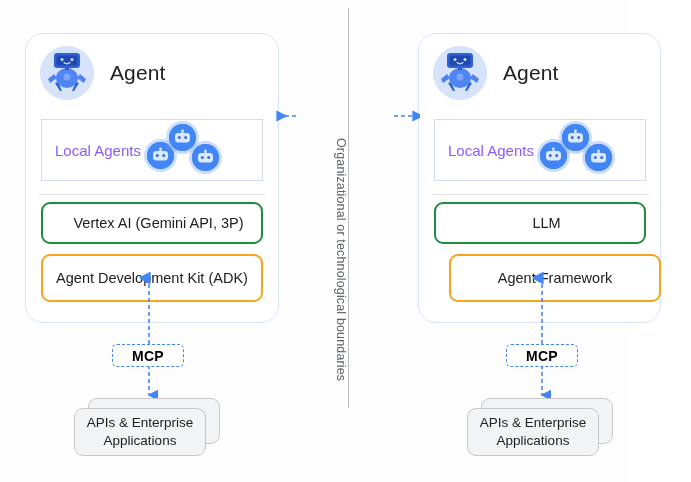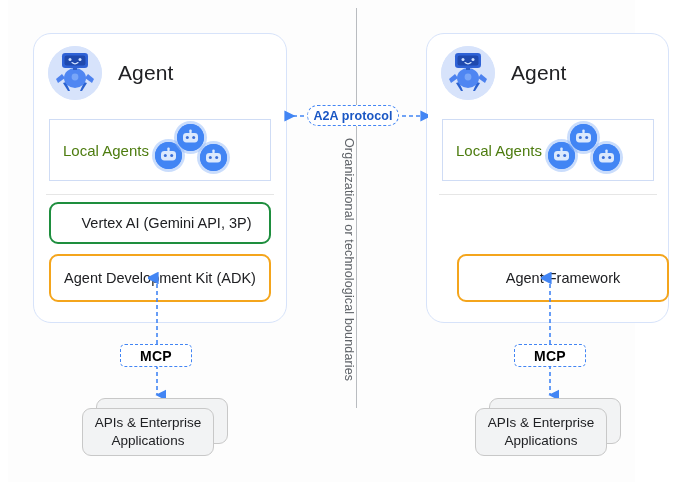--- a/index.html
+++ b/index.html
@@ -10,21 +10,21 @@
   body {
     width: 691px;
     height: 482px;
     position: relative;
     font-family: "Liberation Sans", sans-serif;
     color: #202124;
     overflow: hidden;
   }
   #canvas {
     position: absolute;
-    left: 8px; top: 0;
+    left: 0; top: 0;
     width: 627px;
     height: 482px;
     background: #fdfdfd;
   }
 
   
   .agent-panel {
     position: absolute;
     background: #ffffff;
     border: 1.5px solid #d7e3fa;
@@ -68,21 +68,21 @@
     border: 1px solid #cfdcf5;
     background: #ffffff;
     box-sizing: border-box;
     display: flex;
     align-items: center;
   }
   #local-left  { left: 15px; top: 85px; width: 222px; height: 62px; }
   #local-right { left: 15px; top: 85px; width: 212px; height: 62px; }
   .local-label {
     font-size: 15px;
-    color: #4d7c0f;
+    color: #8b5cf6;
     margin-left: 13px;
     white-space: nowrap;
   }
   .bubble-cluster {
     position: relative;
     width: 74px;
     height: 56px;
     margin-left: 6px;
     flex: 0 0 auto;
   }
@@ -340,37 +340,37 @@
             <circle cx="10.3" cy="13.4" r="1.5" fill="#3a6fd8"></circle>
             <circle cx="16.7" cy="13.4" r="1.5" fill="#3a6fd8"></circle>
             <rect x="12.3" y="5.6" width="2.4" height="3.6" rx="1" fill="#dce9fd"></rect>
           </svg>
         </div>
       </div>
     </div>
 
     <div class="panel-divider" id="divider-right"></div>
 
+    <div class="stack-box box-green" id="model-right">LLM</div>
     <div class="stack-box box-orange" id="framework-right">Agent Framework</div>
   </div>
 
   <svg class="conn" style="left:272px; top:108px;" width="148" height="16">
     <defs>
       <marker id="arrL" markerWidth="7" markerHeight="7" refX="6" refY="3.5" orient="auto">
         <path d="M7,0 L0,3.5 L7,7 Z" fill="#4285f4"></path>
       </marker>
       <marker id="arrR" markerWidth="7" markerHeight="7" refX="1" refY="3.5" orient="auto">
         <path d="M0,0 L7,3.5 L0,7 Z" fill="#4285f4"></path>
       </marker>
     </defs>
     <line x1="24" y1="8" x2="6" y2="8" stroke="#4285f4" stroke-width="1.6" stroke-dasharray="4,3" marker-end="url(#arrL)"></line>
     <line x1="122" y1="8" x2="142" y2="8" stroke="#4285f4" stroke-width="1.6" stroke-dasharray="4,3" marker-end="url(#arrR)"></line>
   </svg>
 
-  <div id="a2a-chip">A2A protocol</div>
 
   <div id="boundary-line"></div>
   <div id="boundary-caption">Organizational or technological boundaries</div>
 
   <svg class="conn" style="left:140px; top:268px;" width="18" height="78">
     <defs>
       <marker id="arrUpL" markerWidth="8" markerHeight="8" refX="4" refY="7" orient="auto">
         <path d="M4,0 L0,8 L8,8 Z" fill="#4285f4"></path>
       </marker>
     </defs>

